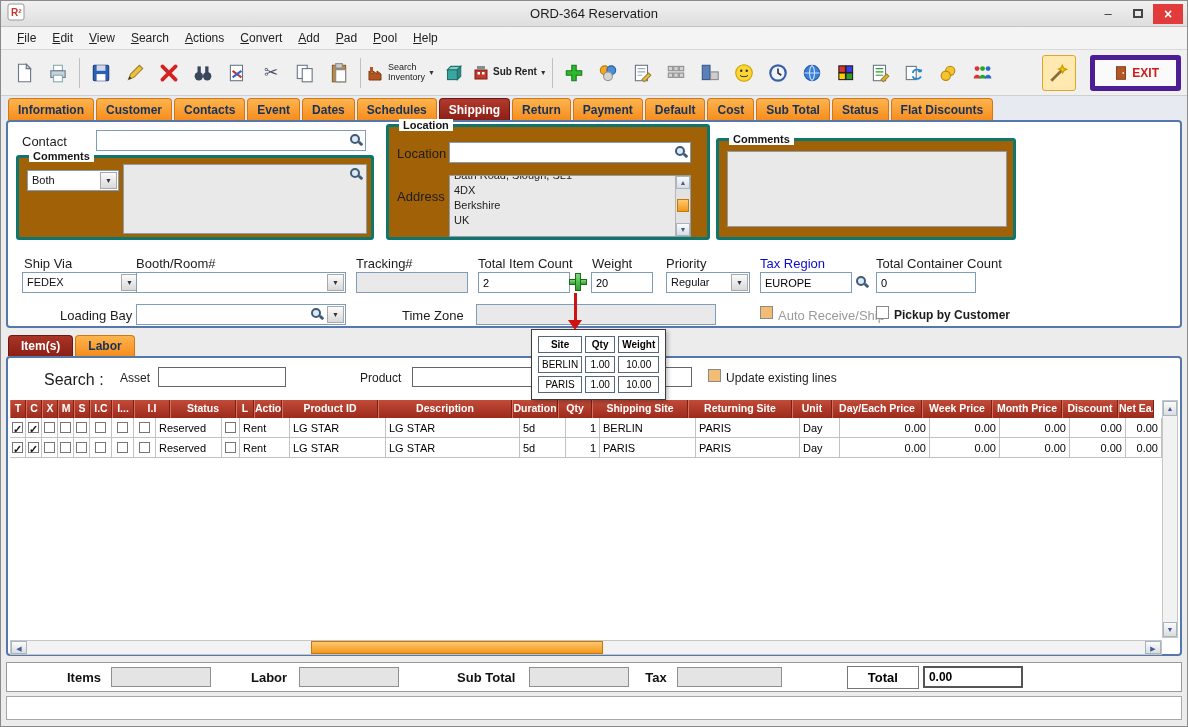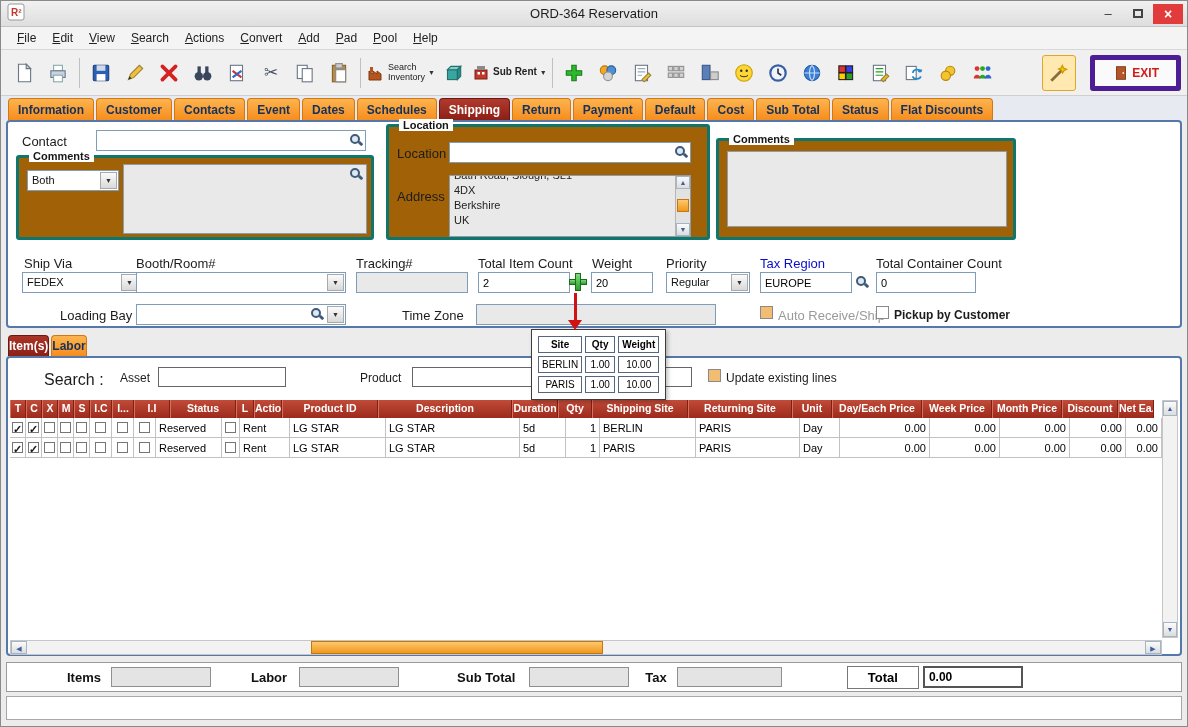--- a/index.html
+++ b/index.html
@@ -101,21 +101,21 @@
                 border-left:7px solid transparent; border-right:7px solid transparent; border-top:10px solid #cf1212; }
   .wpopup { position:absolute; left:530px; top:328px; z-index:55; background:#fff; border:1px solid #3c3c3c;
             padding:3px; box-shadow:2px 2px 4px rgba(0,0,0,.25); }
   .wpopup table { border-collapse:separate; border-spacing:3px; }
   .wpopup th, .wpopup td { border:1px solid #56677a; background:#fff; font-size:10px; padding:2px 3px; text-align:center; }
   .wpopup th { font-weight:bold; }
   .wpopup td.site { font-size:10px; }
 
   
   .items-tabs { height:22px; margin:6px 0 0 7px; display:flex; align-items:flex-end; }
-  .itab { display:inline-block; padding:3px 0; margin-right:2px; font-size:12px; font-weight:bold;
+  .itab { display:inline-block; padding:3px 12px; margin-right:2px; font-size:12px; font-weight:bold;
           color:#16325c; background:linear-gradient(#fdb44e,#f68d1e); border:1px solid #d57711;
           border-bottom:none; border-radius:4px 4px 0 0; }
   .itab.selected { background:linear-gradient(#a93527,#8c1f15); color:#fff; border-color:#6f170e; }
 
   
   .grid-head { position:absolute; left:2px; top:42px; width:1152px; height:18px; display:flex; }
   .th { height:18px; line-height:17px; font-size:10.5px; font-weight:bold; color:#fff; text-align:center;
         background:linear-gradient(#c24b38,#9c2a1c); border-right:1px solid #7e2014; border-left:1px solid #d4705f;
         overflow:hidden; white-space:nowrap; flex:none; }
   .grid-body { position:absolute; left:2px; top:60px; width:1152px; }

